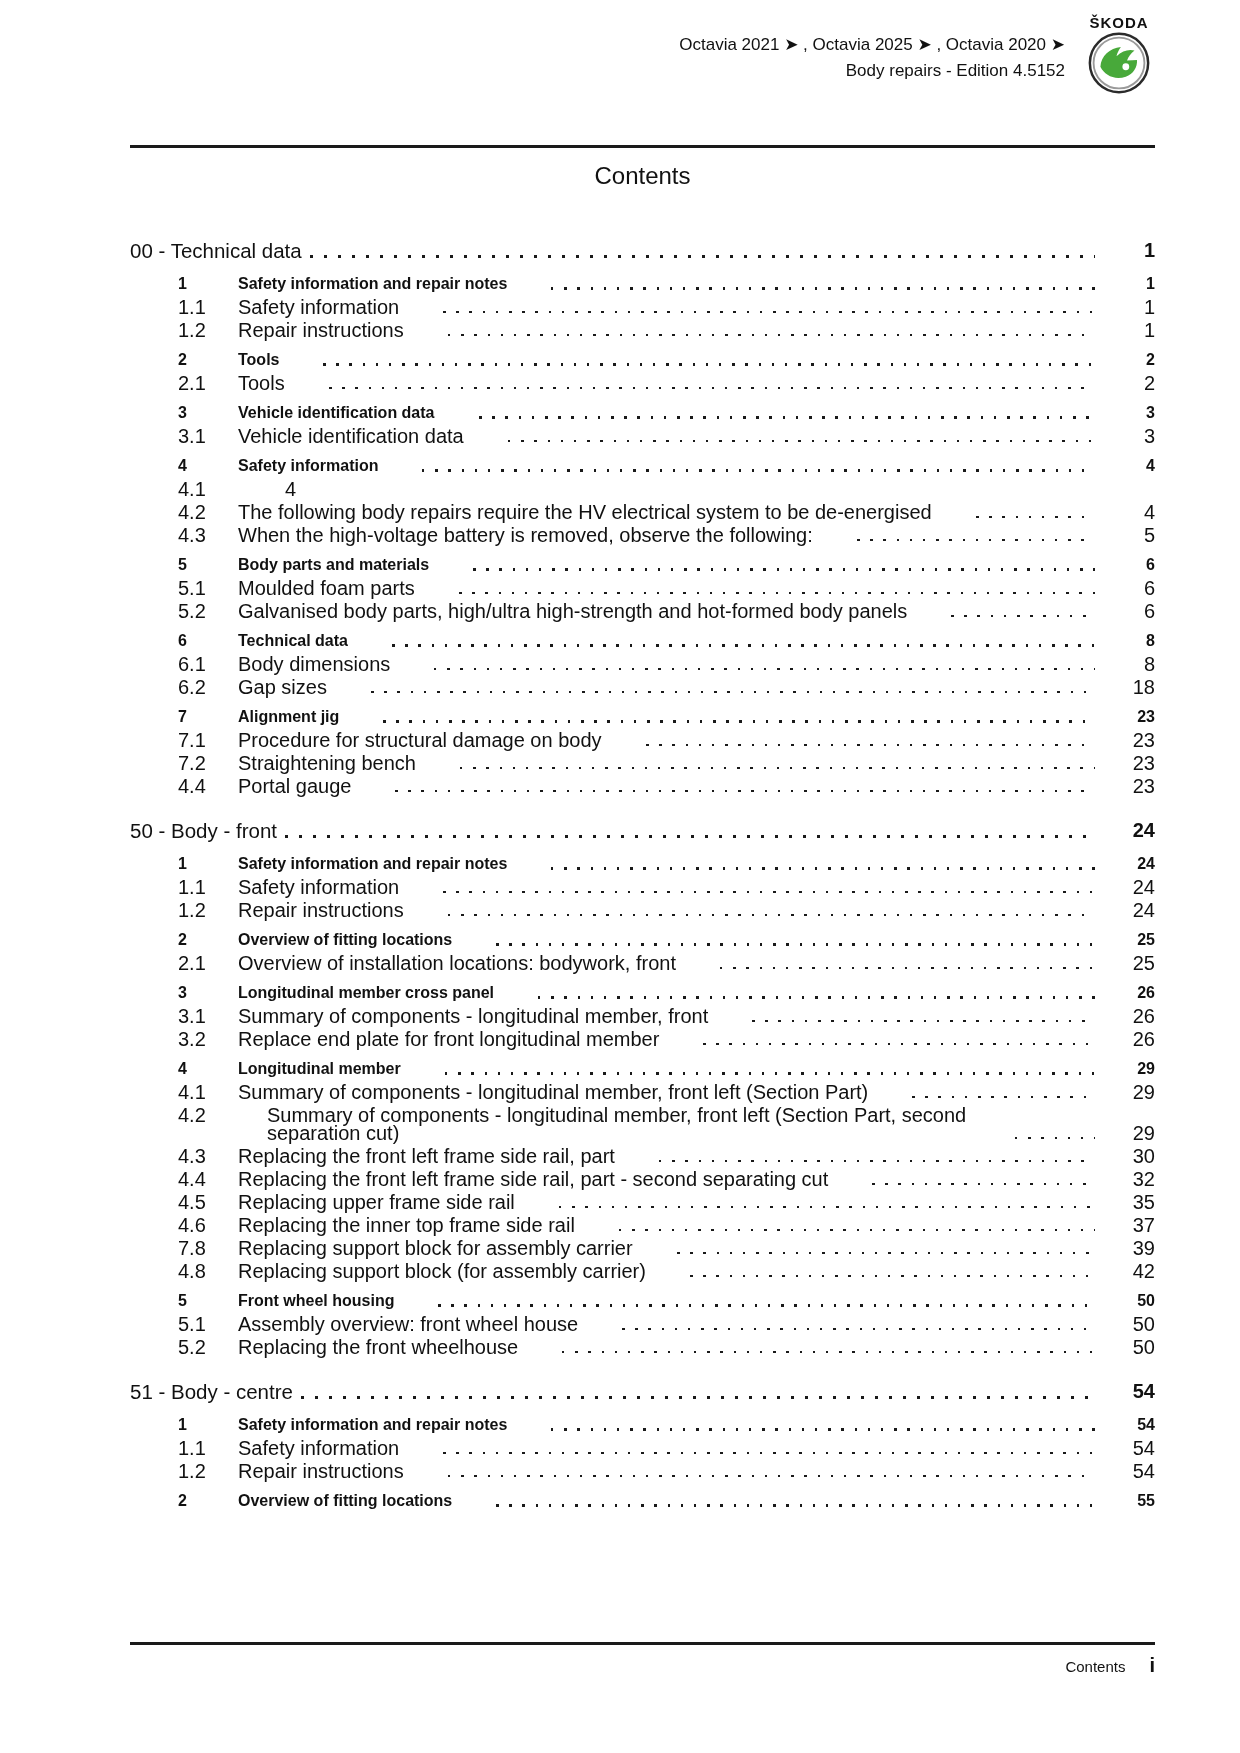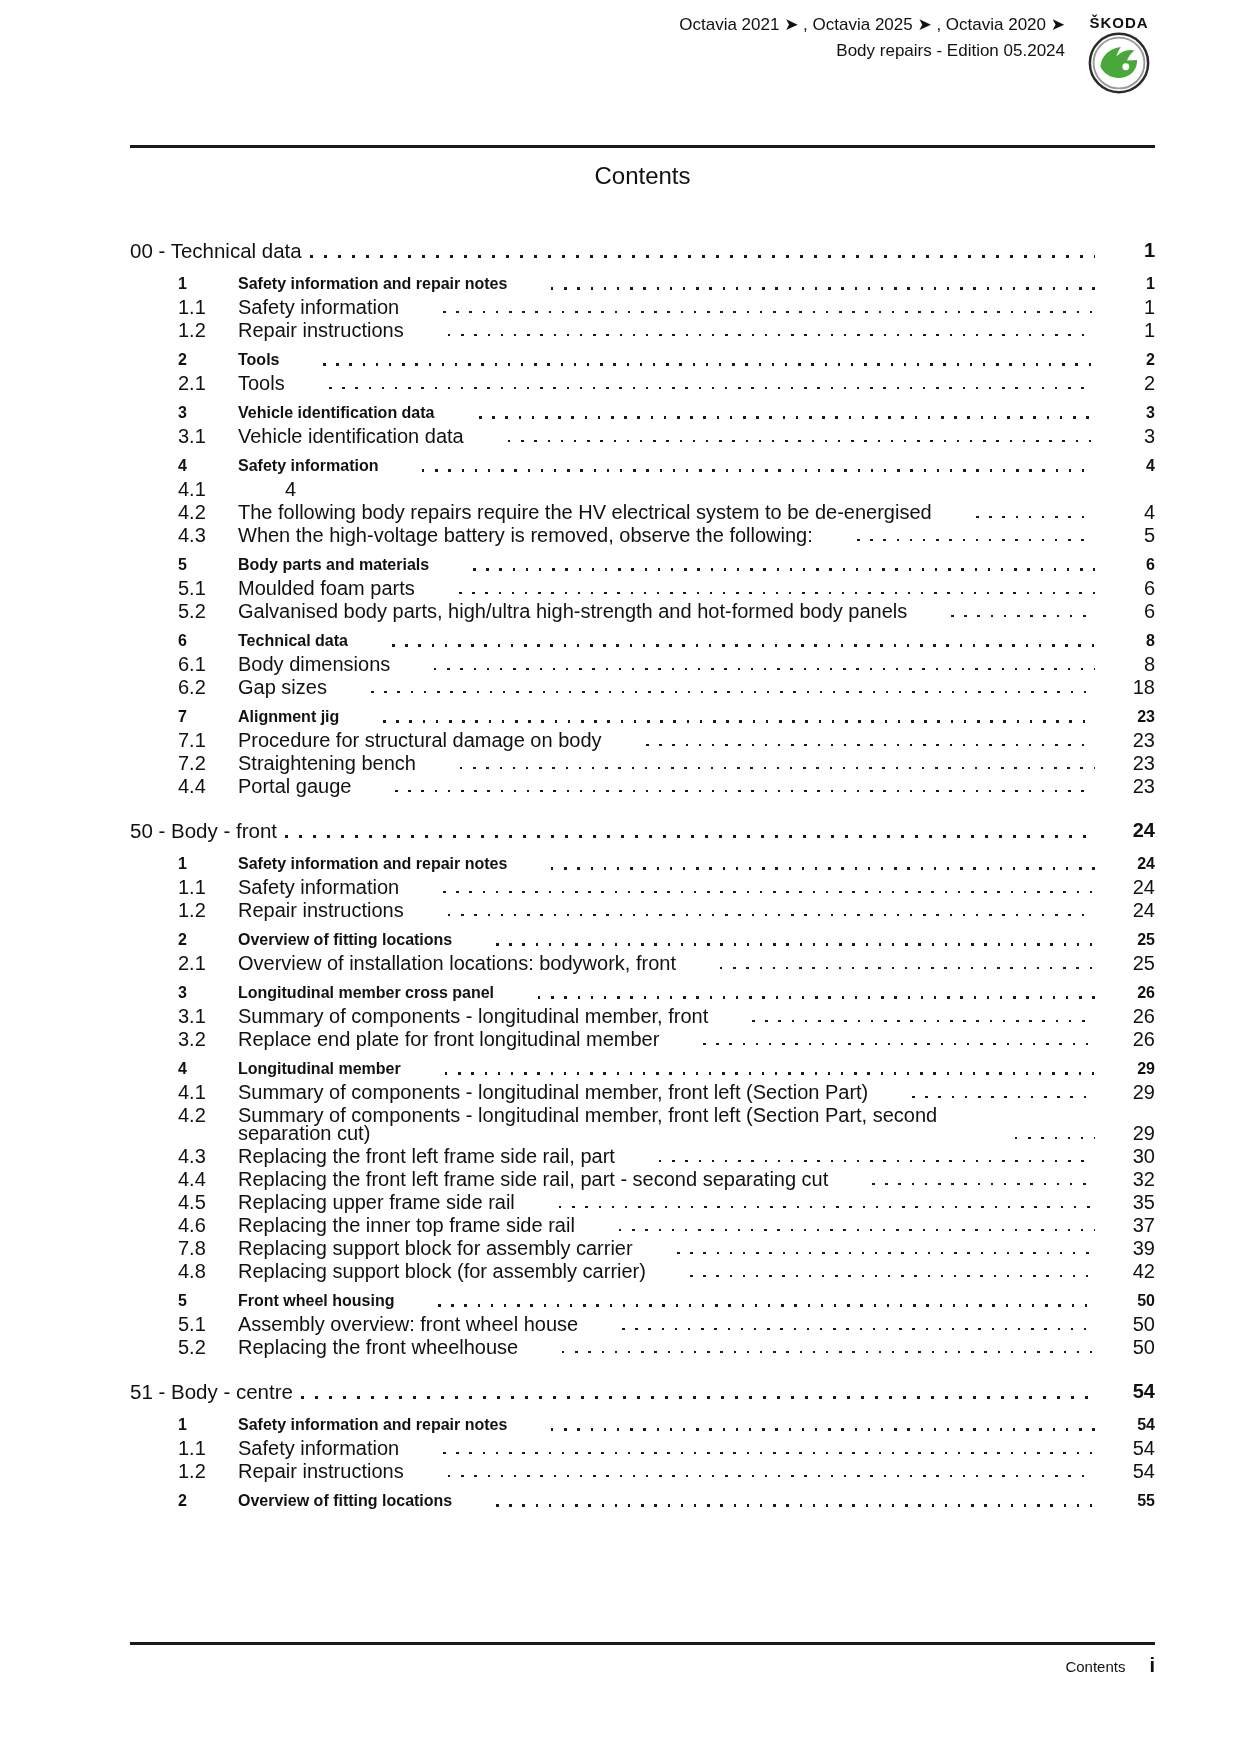--- a/index.html
+++ b/index.html
@@ -25,21 +25,21 @@
     box-sizing: border-box;
     border-bottom: 3px solid #1a1a1a;
     display: flex;
     justify-content: flex-end;
     align-items: flex-start;
   }
   .header-text {
     text-align: right;
     font-size: 17px;
     line-height: 26px;
-    padding-top: 12px;
+    padding-top: 32px;
     margin-right: 18px;
     white-space: nowrap;
   }
   .logo {
     width: 72px;
     padding-top: 14px;
     text-align: center;
     flex: none;
   }
   .logo-word {
@@ -81,21 +81,21 @@
   }
   .row .page-num { flex: none; width: 58px; text-align: right; align-self: flex-end; }
 
   .l1 { font-weight: bold; font-size: 16px; line-height: 18px; margin-top: 12px; }
   .l1 .dots::after { height: 3px; }
   .l2 { font-weight: normal; font-size: 20px; line-height: 18px; margin-top: 5px; }
   .chapter { font-size: 20.5px; line-height: 25px; margin-top: 23px; }
   .chapter .ch-title { flex: 0 0 auto; }
   .chapter .dots::after { height: 3px; bottom: 5px; background-image: repeating-linear-gradient(to right, #1a1a1a 0 3px, transparent 3px 14px); }
   .chapter .page-num { font-size: 20px; font-weight: bold; }
-  .wrap .title { max-width: 742px; }
+  .wrap .title { max-width: 742px; margin-left: 29px; }
 
   
   .footer {
     position: absolute;
     left: 130px;
     width: 1025px;
     top: 1642px;
     border-top: 3px solid #1a1a1a;
   }
   .footer-inner {
@@ -110,21 +110,21 @@
 </style>
 </head>
 <body>
 
 <div class="page">
   <div class="content">
 
     <div class="header">
       <div class="header-text">
         <div>Octavia 2021 ➤ , Octavia 2025 ➤ , Octavia 2020 ➤</div>
-        <div>Body repairs - Edition 05.2024</div>
+        <div>Body repairs - Edition 4.5152</div>
       </div>
       <div class="logo">
         <div class="logo-word">ŠKODA</div>
         <svg class="logo-emblem" viewBox="0 0 100 100">
           <circle cx="50" cy="50" r="47" fill="#ffffff" stroke="#2b2b2b" stroke-width="4"></circle>
           <circle cx="50" cy="50" r="41" fill="#ffffff" stroke="#9a9a9a" stroke-width="3"></circle>
           <path fill="#48a93a" d="M20 56 C21 38 35 26 53 24 C49 30 47 34 46 39 C55 30 67 27 75 30 C69 35 65 40 63 46 L79 45 C80 56 73 68 61 72 C43 78 27 70 20 56 Z"></path>
           <circle cx="61" cy="56" r="5.5" fill="#ffffff"></circle>
         </svg>
       </div>

